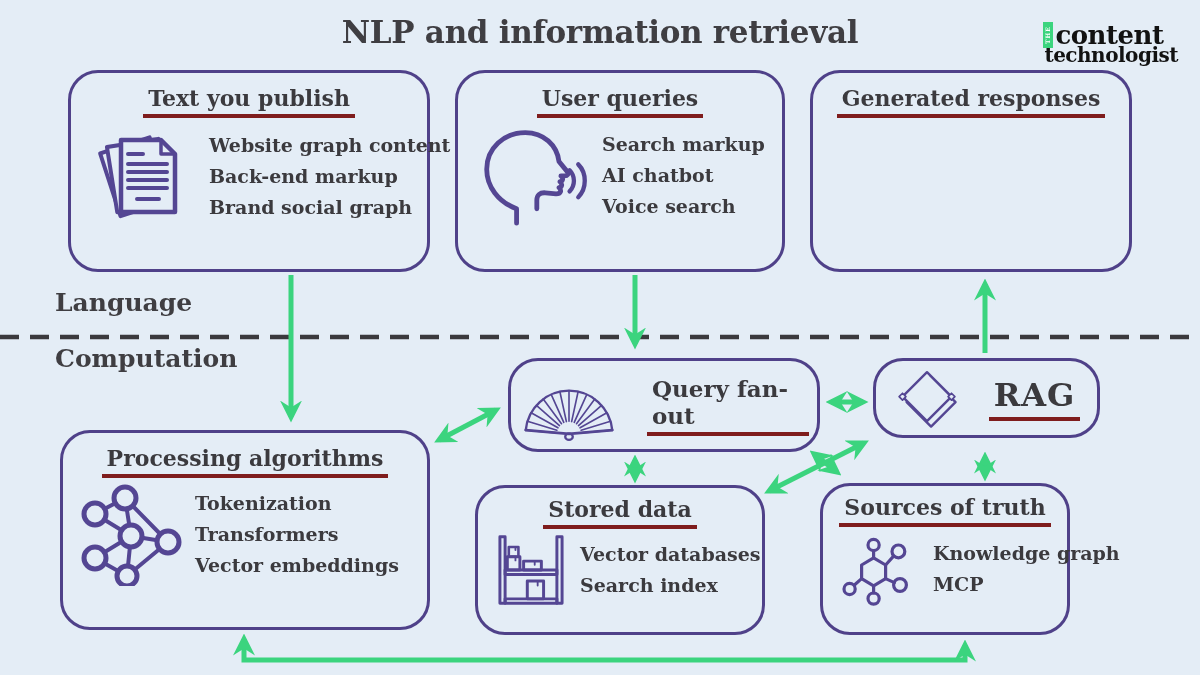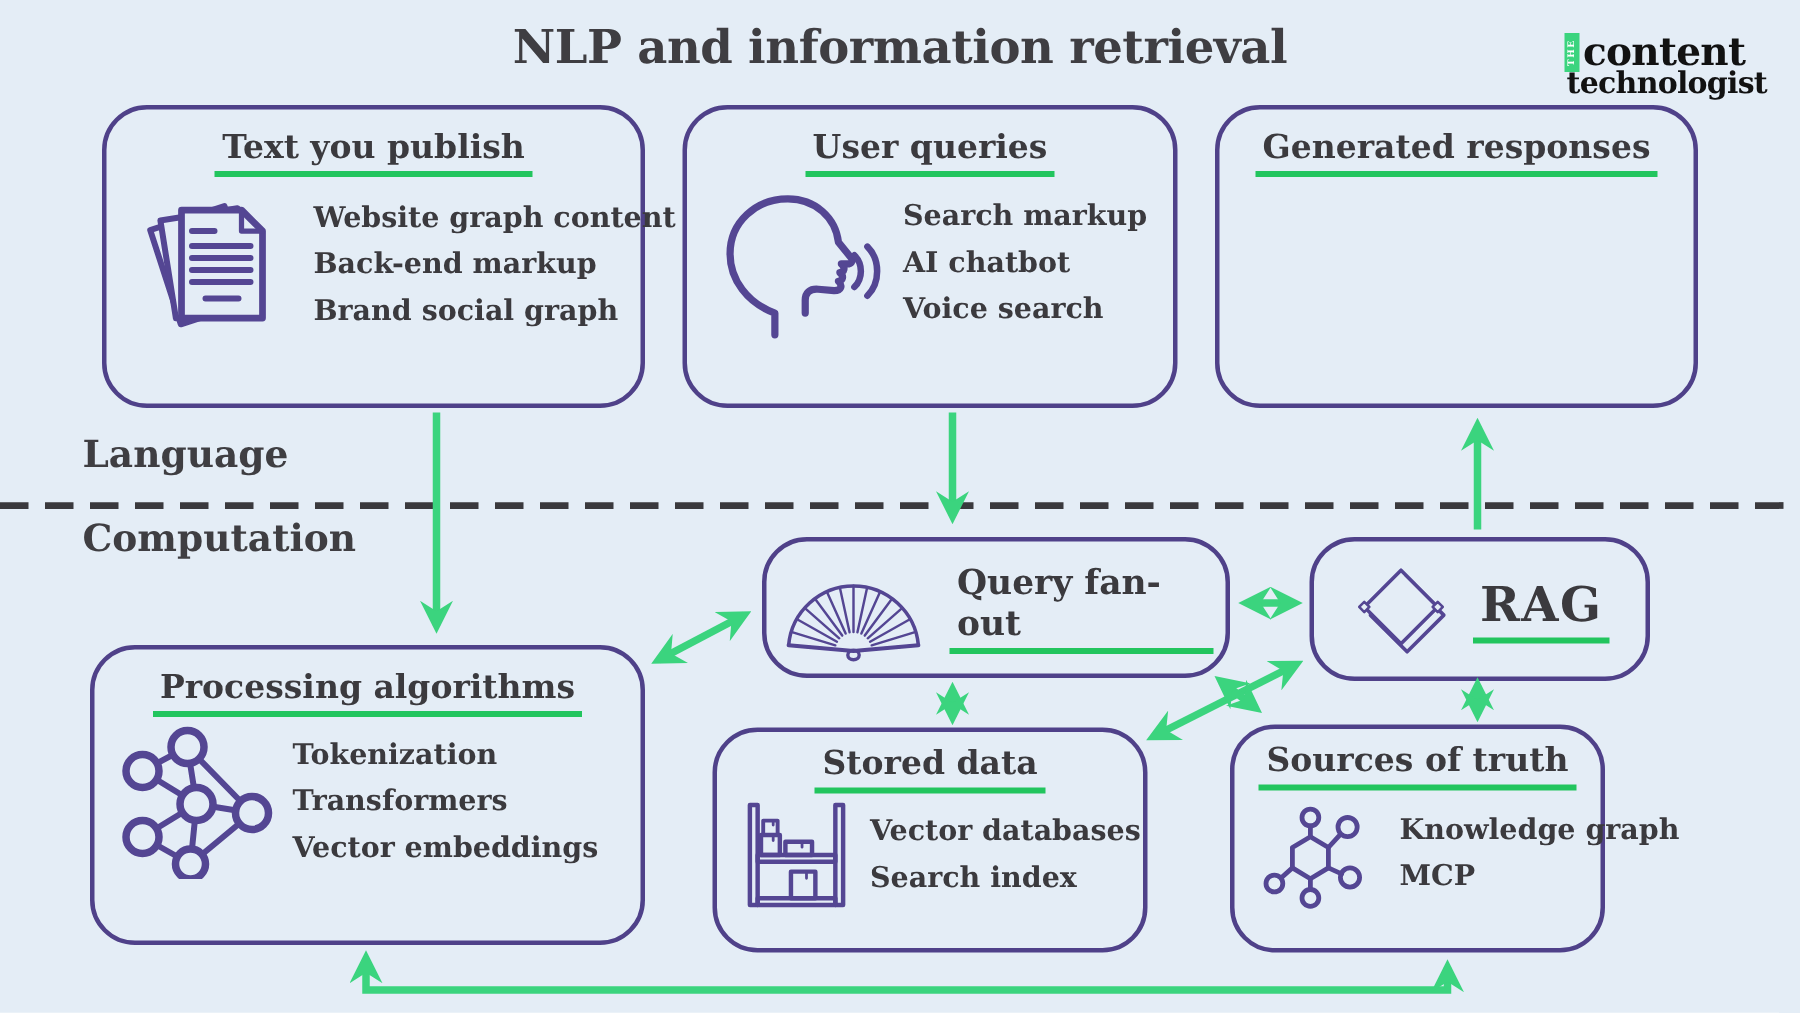--- a/index.html
+++ b/index.html
@@ -28,29 +28,29 @@
   #label-language{top:288px;}
   #label-computation{top:344px;}
   
   .box{
     position:absolute; border:3.5px solid #4f4189; border-radius:30px;
     box-sizing:border-box; background:transparent;
   }
   .box-title{
     text-align:center; margin-top:12px; font-size:22px; font-weight:700; color:#3b3a3e;
   }
-  .gu{display:inline-block; border-bottom:4px solid #22c55e; padding:0 5px 3px;}
+  .gu{display:inline-block; border-bottom:4px solid #7f1d1d; padding:0 5px 3px;}
   .box-body{display:flex; align-items:center; padding:4px 12px 0 16px; gap:12px;}
   .items{font-size:19px; font-weight:700; line-height:31px; color:#3b3a3e; white-space:nowrap;}
   .icon svg{display:block;}
   .ico{stroke:#544693; fill:none; stroke-linecap:round; stroke-linejoin:round;}
   .icofill{fill:#e4edf6; stroke:#544693; stroke-linecap:round; stroke-linejoin:round;}
   .icosolid{fill:#544693; stroke:none;}
   
-  .pill-body{display:flex; align-items:center; justify-content:center; height:100%; gap:14px; padding:0 8px;}
+  .pill-body{display:flex; align-items:center; justify-content:center; height:100%; gap:28px; padding:0 8px;}
   .pill-title{font-size:23px; font-weight:700;}
   #box-rag .pill-title{font-size:32px; letter-spacing:1px;}
   
   .overlay{position:absolute; left:0; top:0; pointer-events:none;}
   .overlay .dash{stroke:#3a393d; stroke-width:4.5; stroke-dasharray:19 11; fill:none;}
   .overlay .arr{stroke:#3bd47e; stroke-width:5; fill:none;}
   .overlay marker path{fill:#3bd47e;}
 </style>
 </head>
 <body>
@@ -123,21 +123,21 @@
           <path class="ico" stroke-width="1.8" d="M41.1 72.8 L7.2 69.8 M41.6 69.9 L9.1 59.9 M42.8 67.2 L13.1 50.5 M44.5 64.7 L19 42.3 M46.7 62.7 L26.5 35.4 M49.2 61.2 L35.3 30.3 M52.1 60.3 L44.9 27.1 M55 60 L55 26 M57.9 60.3 L65.1 27.1 M60.8 61.2 L74.7 30.3 M63.3 62.7 L83.5 35.4 M65.5 64.7 L91 42.3 M67.2 67.2 L96.9 50.5 M68.4 69.9 L100.9 59.9 M68.9 72.8 L102.8 69.8"></path>
           <path class="ico" stroke-width="2.6" d="M7.2 69.8 A 48 48 0 0 1 102.8 69.8"></path>
           <path class="ico" stroke-width="3" d="M55 74 L7.2 69.8 M55 74 L102.8 69.8"></path>
           <ellipse class="ico" stroke-width="2.5" cx="55" cy="77" rx="4.2" ry="3.5"></ellipse>
         </svg>
       </span>
       <span class="pill-title"><span class="gu">Query fan-out</span></span>
     </div>
   </div>
 
-  <div class="box" style="left:873px;top:358px;width:227px;height:96px;" id="box-rag">
+  <div class="box" style="left:873px;top:358px;width:227px;height:80px;" id="box-rag">
     <div class="pill-body">
       <span class="icon">
         <svg width="68" height="66" viewBox="0 0 100 96">
           <path class="ico" stroke-width="3.5" d="M56 18 L92 54 L56 90 L20 54 Z"></path>
           <path class="icofill" stroke-width="3.5" d="M50 10 L86 46 L50 82 L14 46 Z"></path>
           <path class="ico" stroke-width="2" d="M54 15 L88 49"></path>
           <path class="icofill" stroke-width="2.5" d="M9 46 L14 41 L19 46 L14 51 Z M81 46 L86 41 L91 46 L86 51 Z"></path>
         </svg>
       </span>
       <span class="pill-title"><span class="gu">RAG</span></span>

